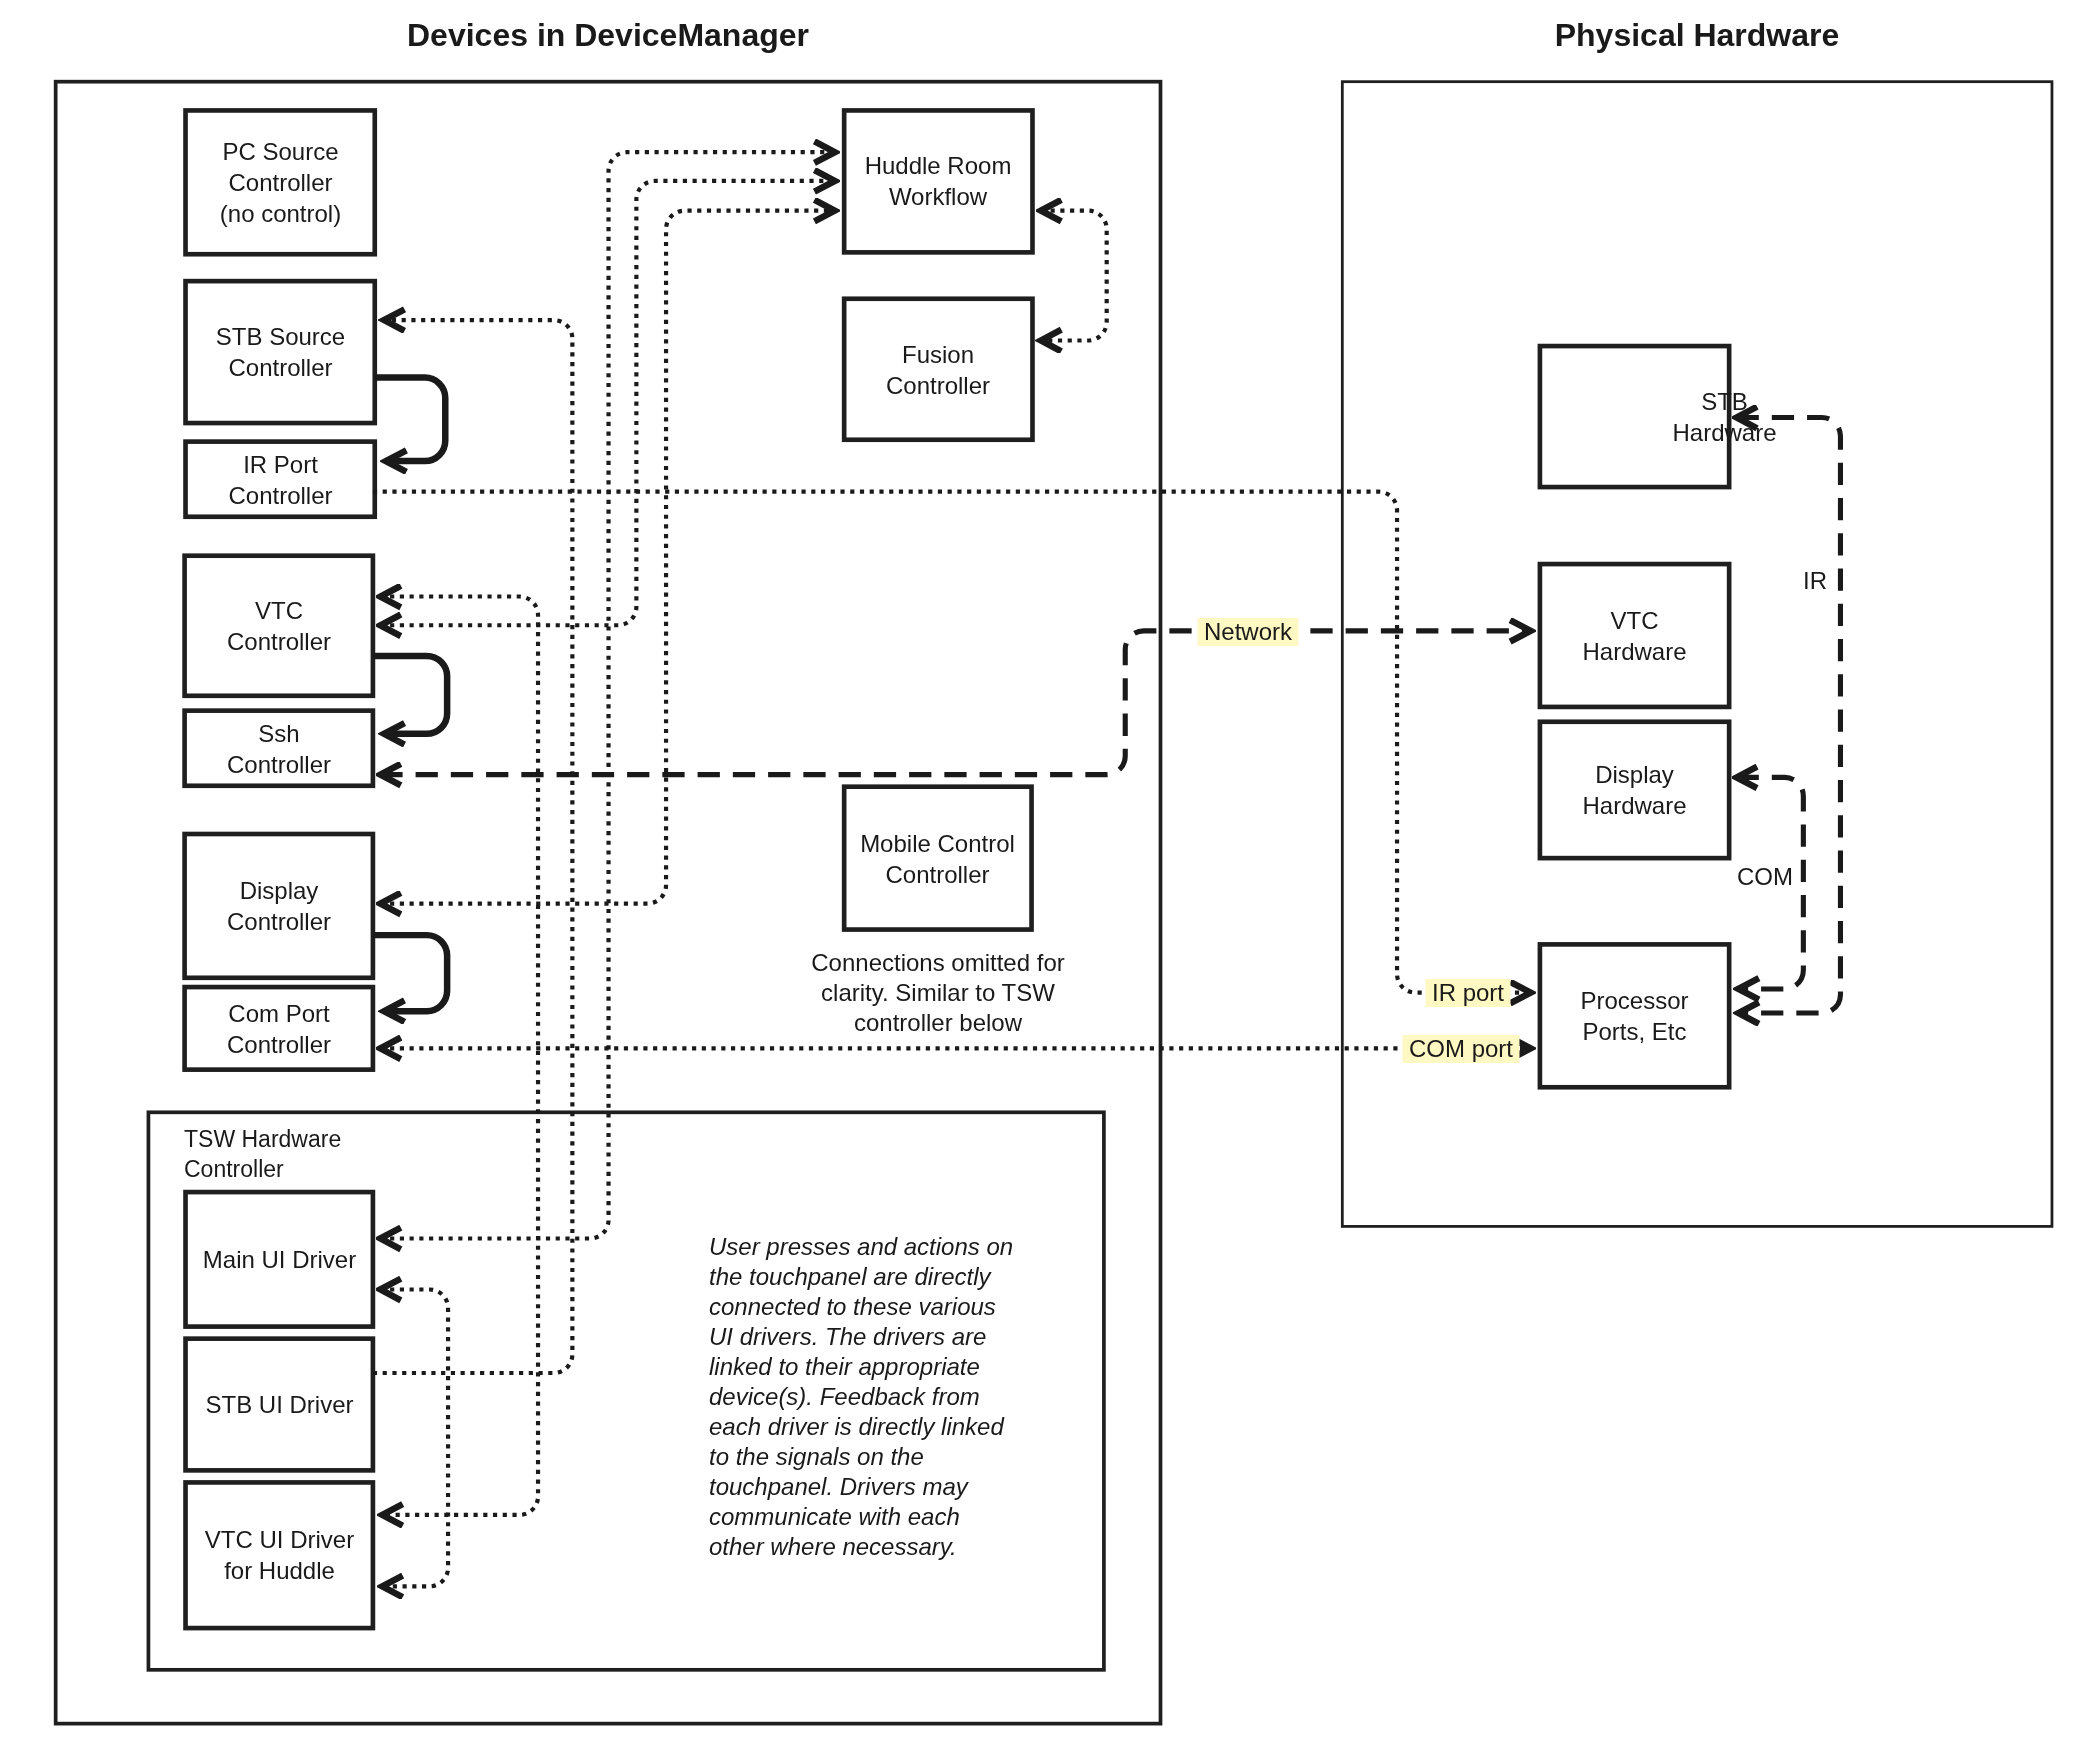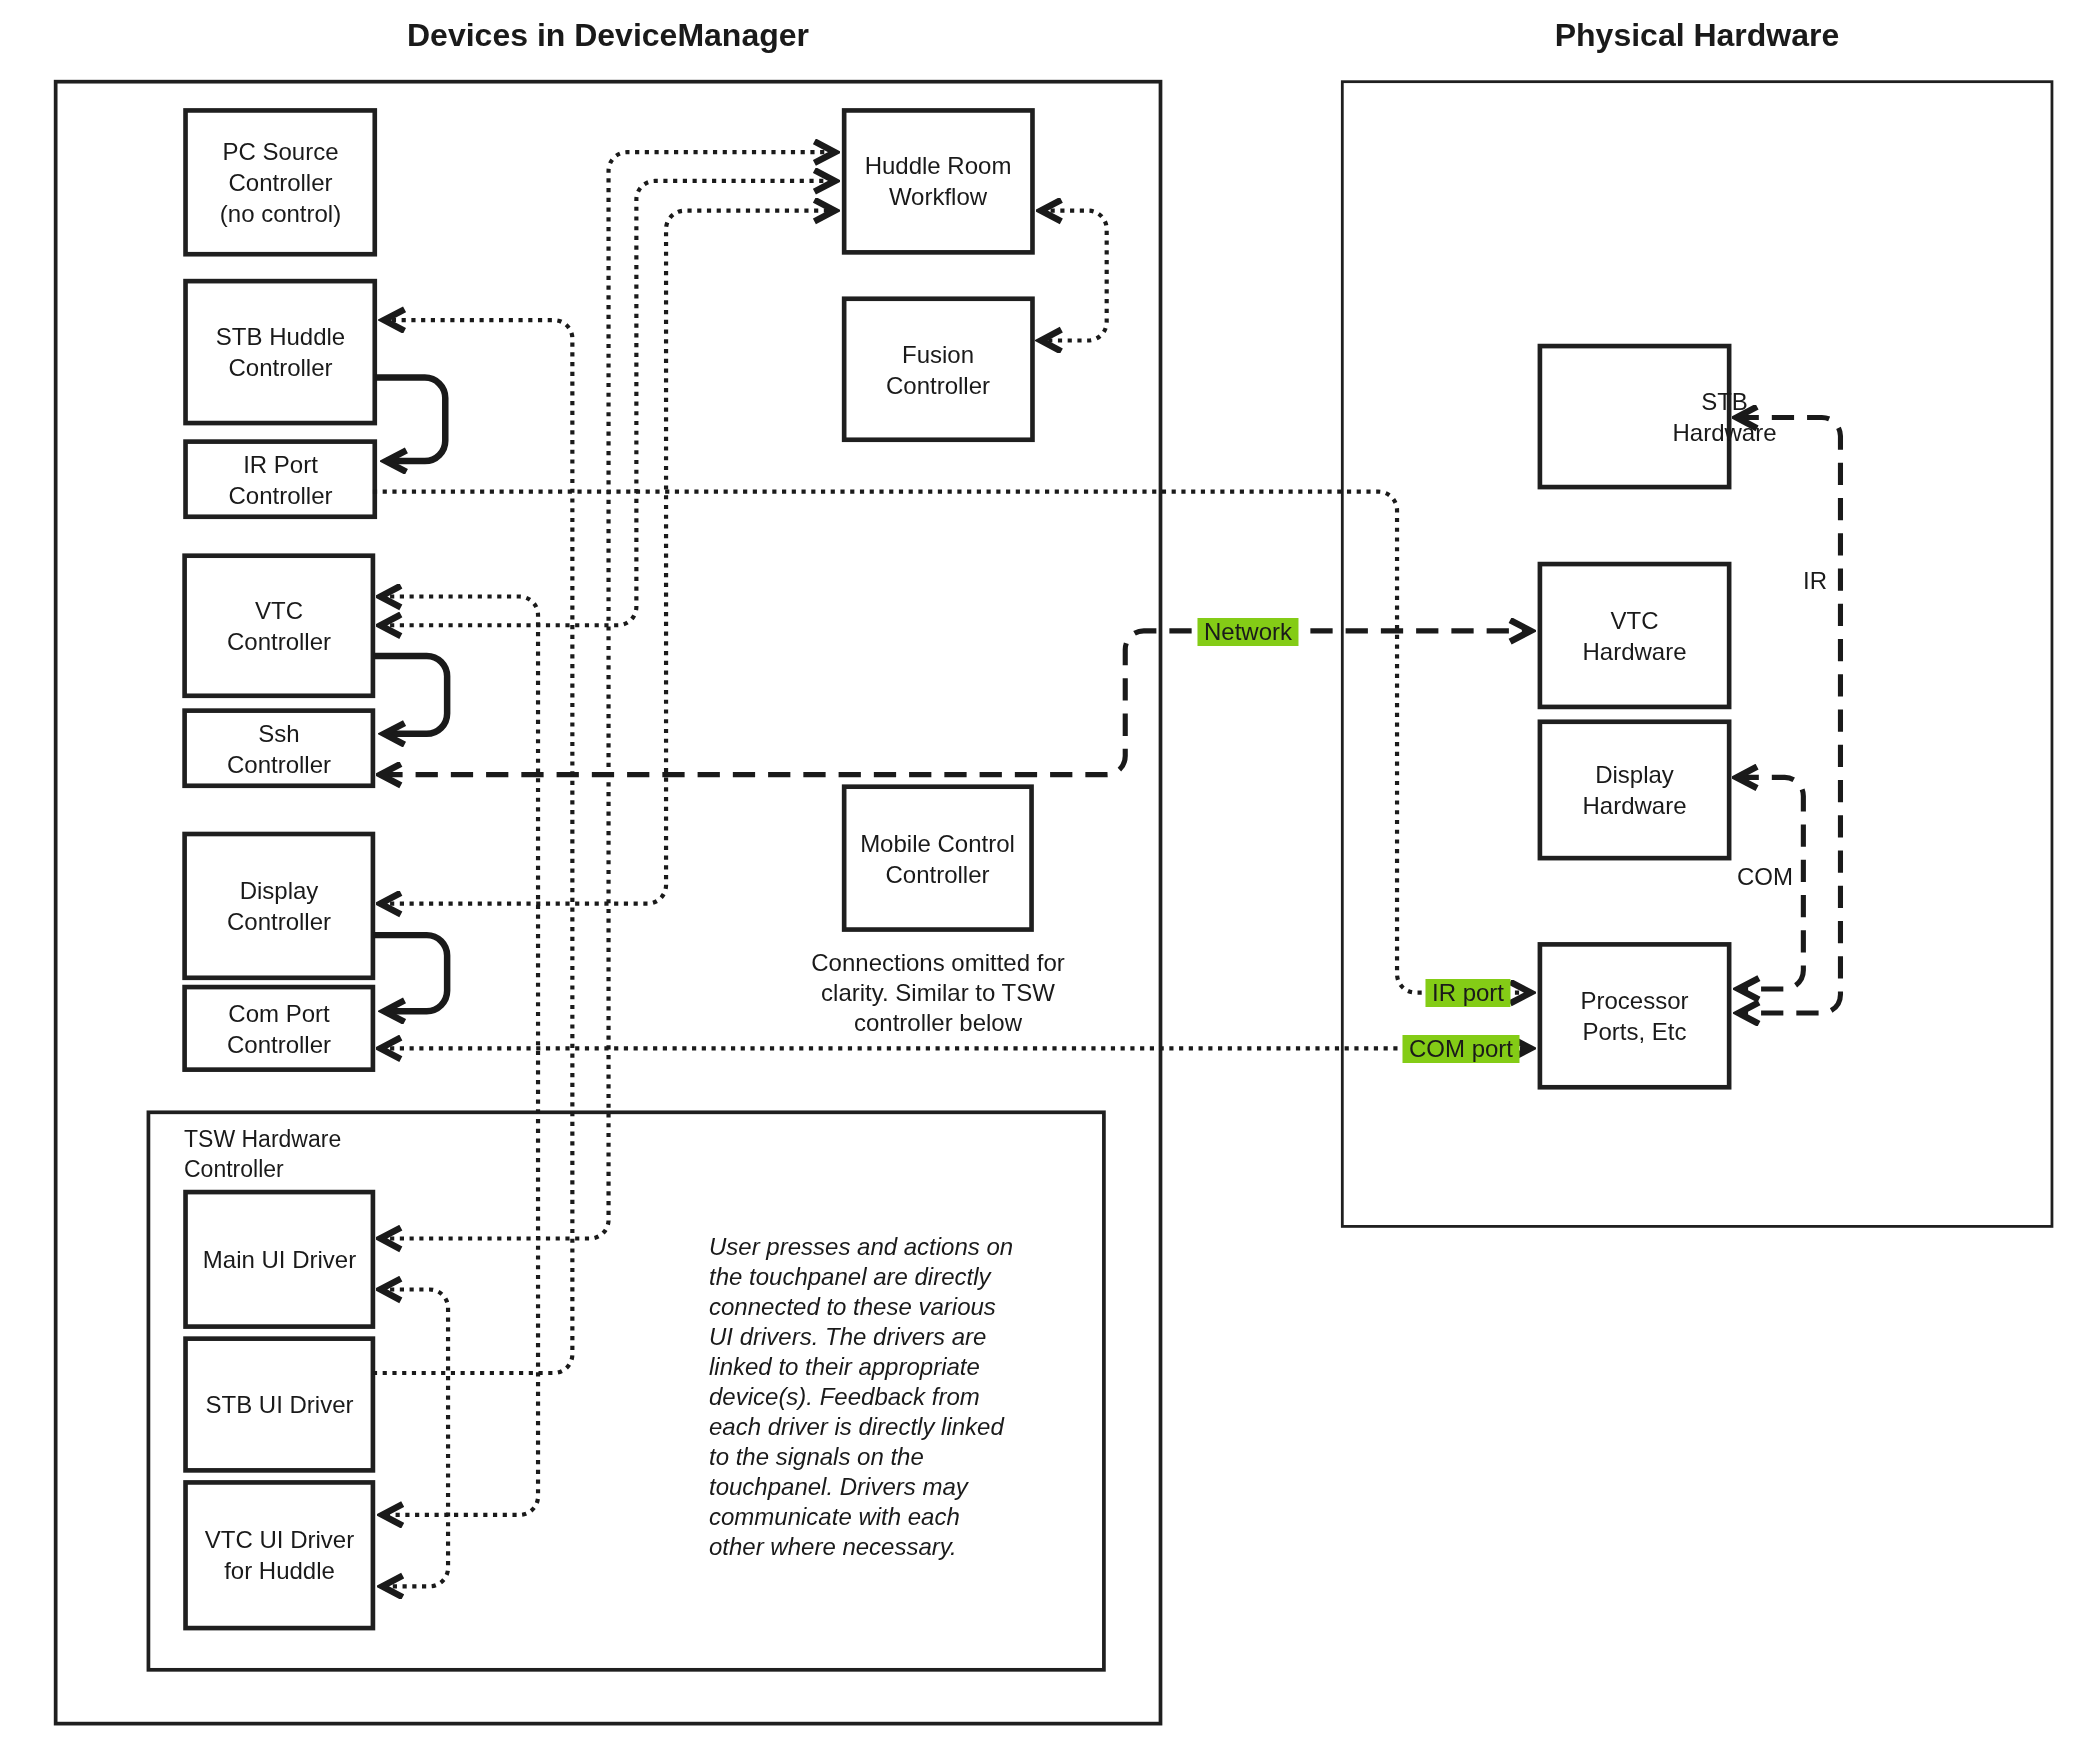--- a/index.html
+++ b/index.html
@@ -3,21 +3,21 @@
 <meta charset="utf-8">
 <style>
   html,body{margin:0;padding:0;background:#ffffff;}
   #stage{position:relative;width:2090px;height:1758px;background:#fff;
          font-family:"Liberation Sans", sans-serif;color:#1a1a1a;overflow:hidden;}
   #wires{position:absolute;left:0;top:0;width:2090px;height:1758px;}
   .lbl{position:absolute;display:flex;align-items:center;justify-content:center;
        text-align:center;white-space:pre-line;font-size:24px;line-height:31px;color:#1a1a1a;}
   .title{position:absolute;font-size:32px;font-weight:bold;text-align:center;
          white-space:nowrap;transform:translateX(-50%);}
-  .wirelabel{position:absolute;transform:translate(-50%,-50%);background:#84cc16;
+  .wirelabel{position:absolute;transform:translate(-50%,-50%);background:#fef9c3;
              padding:0 6.5px;font-size:24px;white-space:nowrap;z-index:5;}
   .para{position:absolute;font-size:24px;line-height:30px;white-space:pre-line;font-style:italic;}
   .note{position:absolute;font-size:24px;line-height:30px;white-space:pre-line;
         text-align:center;transform:translateX(-50%);}
   .tswtitle{position:absolute;font-size:23px;line-height:30px;white-space:pre-line;}
 </style>
 </head>
 <body>
 
 <div id="stage">
@@ -80,21 +80,21 @@
       <path d="M 402 1008 H 460 A 22 22 0 0 1 482 1030 V 1068 A 22 22 0 0 1 460 1090 H 414" marker-end="url(#arrE)"></path>
     </g>
   </svg>
 
   <div class="title" style="left:608px;top:16.7px;">Devices in DeviceManager</div>
   <div class="title" style="left:1697px;top:16.7px;">Physical Hardware</div>
 
   <div class="lbl" style="left:186px;top:110px;width:189px;height:144px;">PC Source
 Controller
 (no control)</div>
-  <div class="lbl" style="left:186px;top:281px;width:189px;height:142px;">STB Huddle
+  <div class="lbl" style="left:186px;top:281px;width:189px;height:142px;">STB Source
 Controller</div>
   <div class="lbl" style="left:186px;top:442px;width:189px;height:75px;">IR Port
 Controller</div>
   <div class="lbl" style="left:185px;top:556px;width:188px;height:140px;">VTC
 Controller</div>
   <div class="lbl" style="left:185px;top:711px;width:188px;height:75px;">Ssh
 Controller</div>
   <div class="lbl" style="left:185px;top:834px;width:188px;height:144px;">Display
 Controller</div>
   <div class="lbl" style="left:185px;top:987px;width:188px;height:83px;">Com Port

